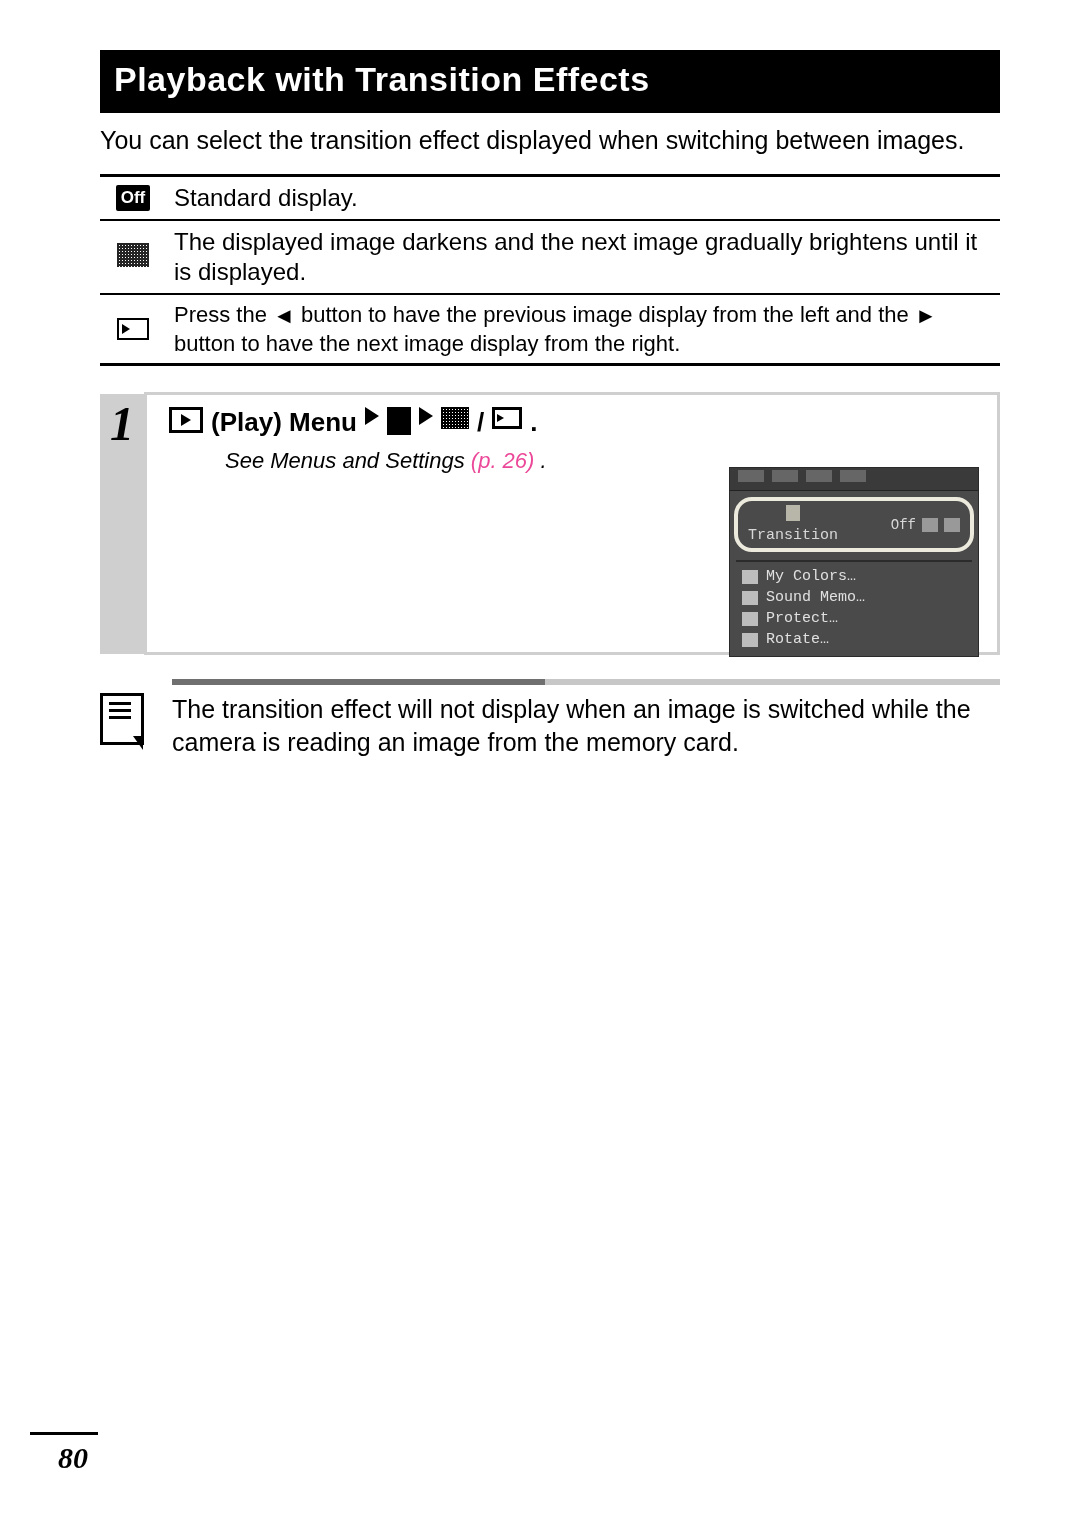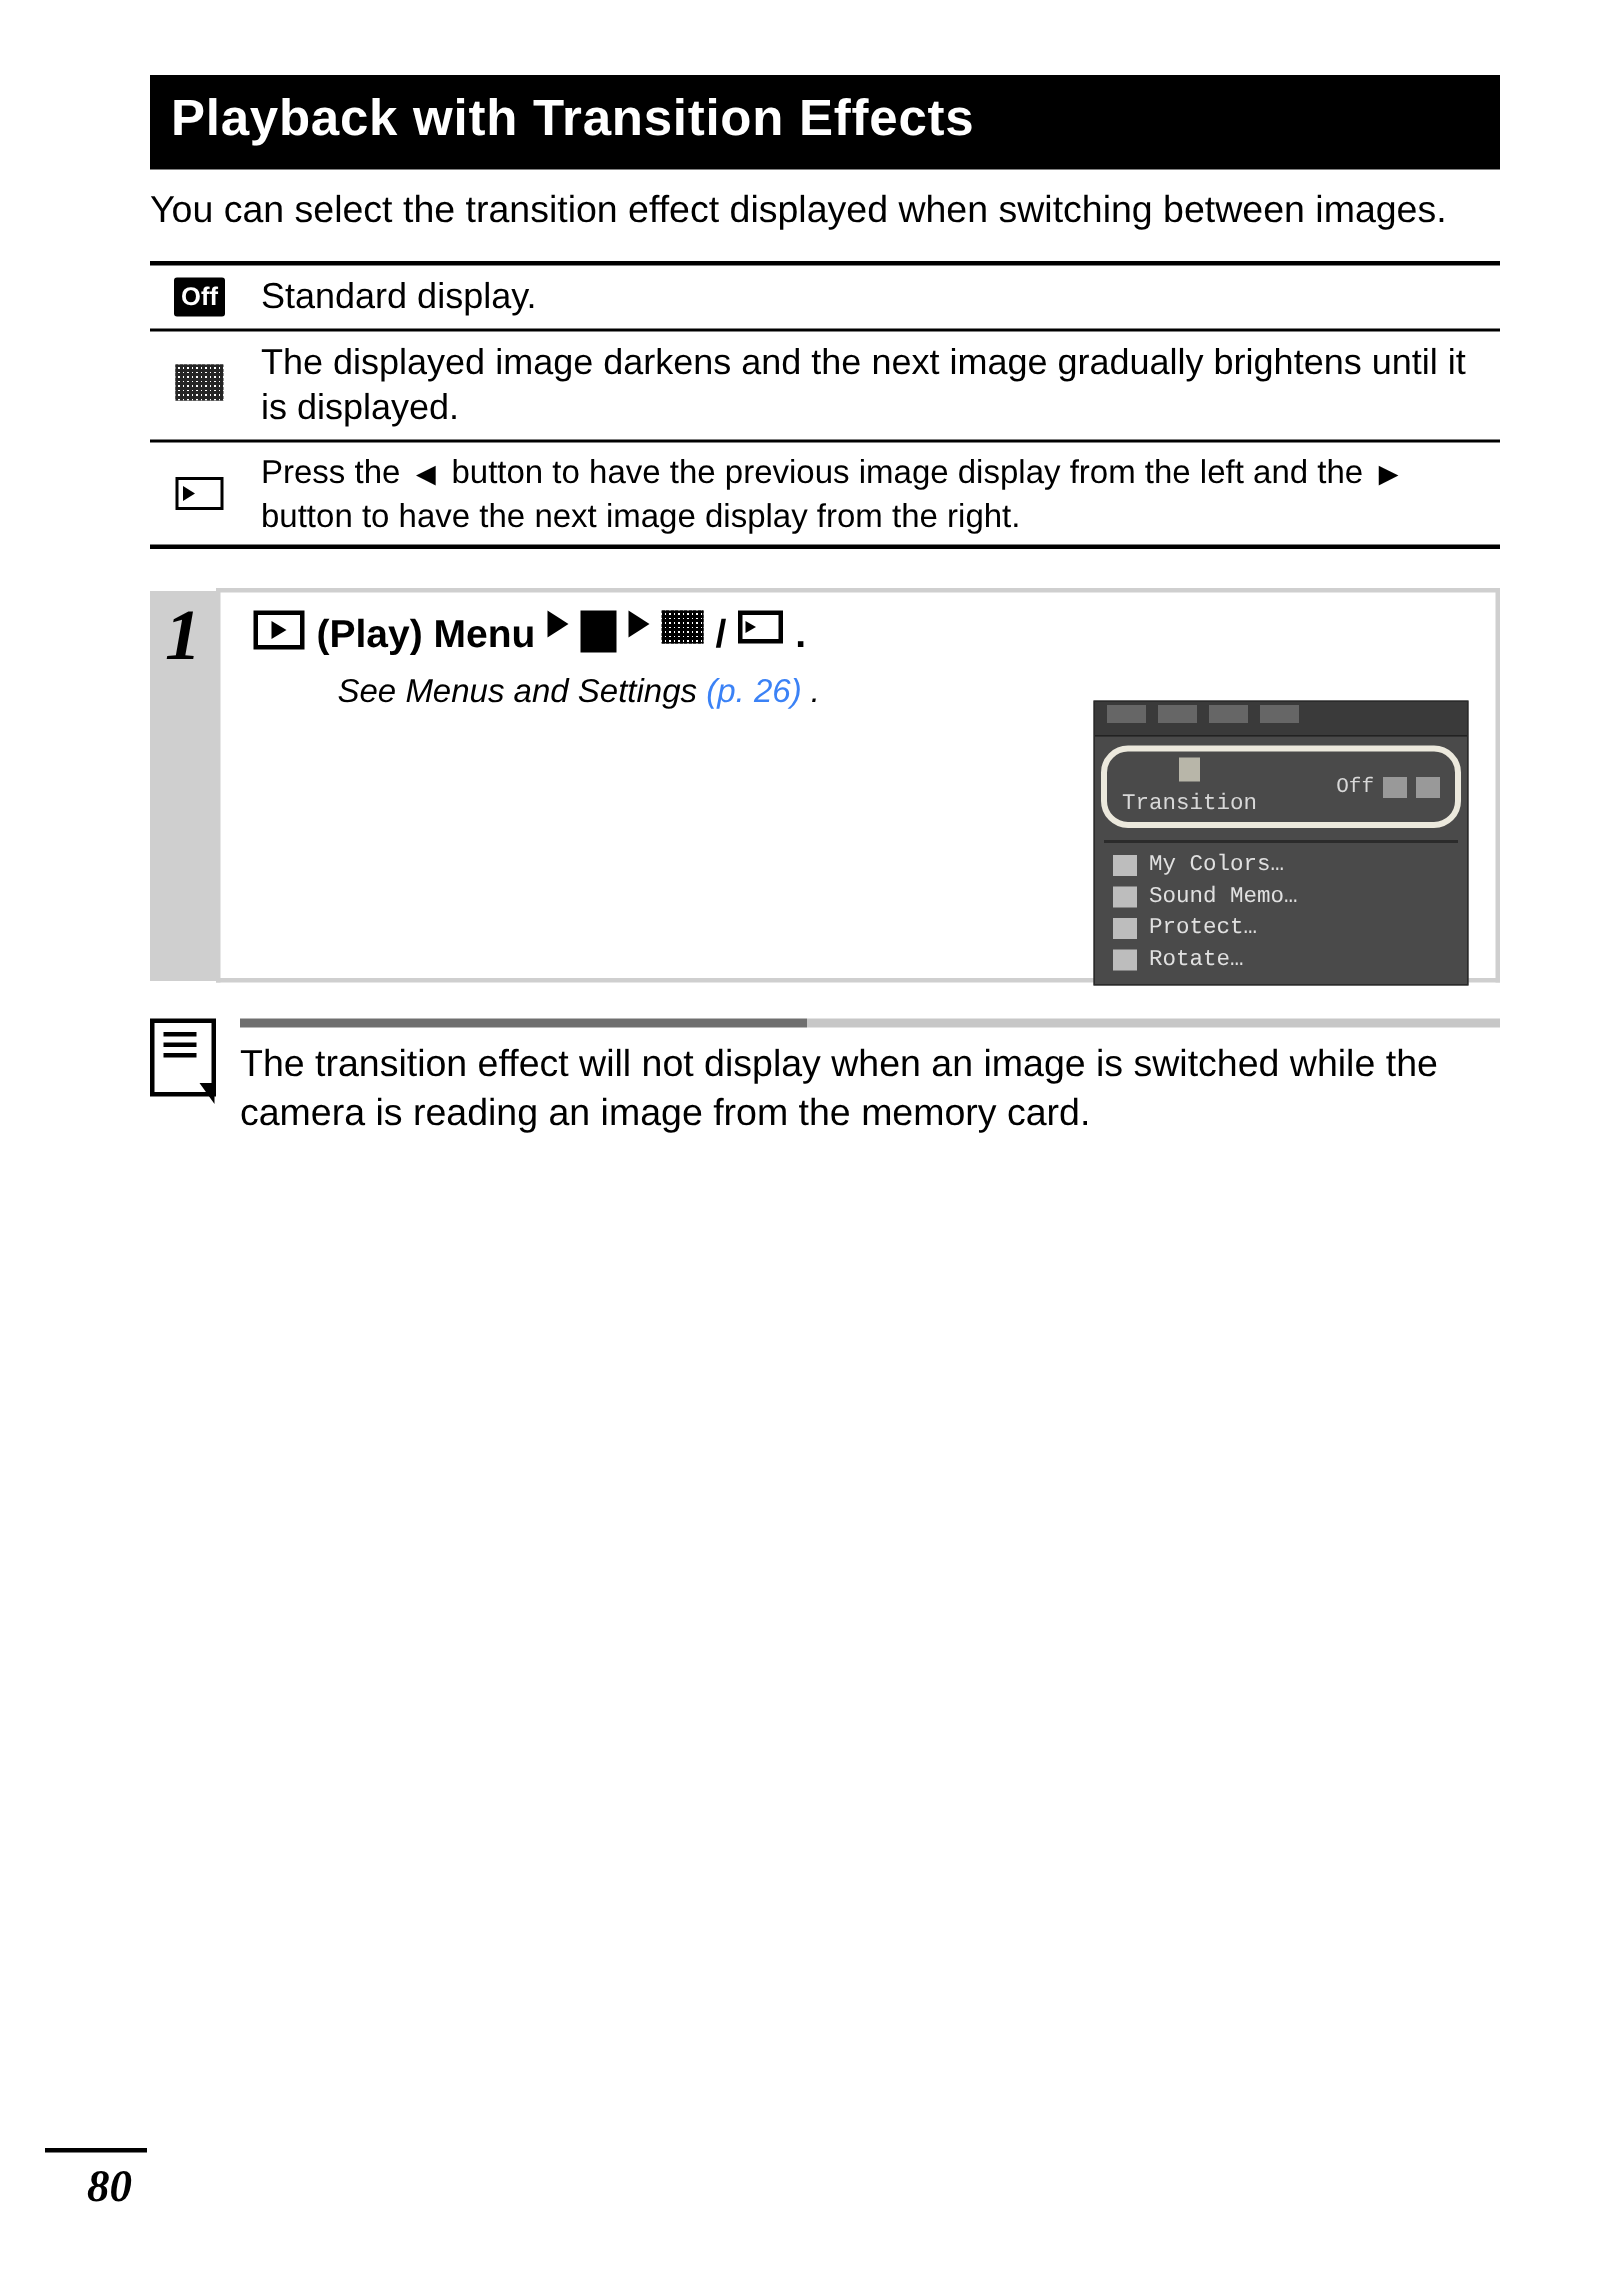--- a/index.html
+++ b/index.html
@@ -156,21 +156,21 @@
     content:""; width:0;height:0;
     border-left:7px solid #000;
     border-top:4px solid transparent;
     border-bottom:4px solid transparent;
   }
   .see-ref {
     font-style: italic;
     font-size: 22px;
     margin: 10px 0 0 56px;
   }
-  .see-ref .pref { color: #3b82f6; }
+  .see-ref .pref { color: #ec4899; }
 
   
   .cam {
     position: absolute;
     right: 18px;
     top: 72px;
     width: 248px;
     background:#4a4a4a;
     border:1px solid #2a2a2a;
     font-family: "Courier New", monospace;
@@ -200,21 +200,21 @@
     padding:2px 12px;
     display:flex; align-items:center; gap:8px;
     color:#e0e0e0;
     text-align:right;
   }
   .cam .row .ricon{width:16px;height:14px;display:inline-block;background:#bdbdbd;}
   .cam .sep{height:2px;background:#2b2b2b;margin:0 6px 4px 6px;}
   .cam .pad{height:6px;}
 
   
-  .note-wrap { display:flex; gap:16px; margin-top:24px; align-items:flex-start;}
+  .note-wrap { display:flex; gap:28px; margin-top:24px; align-items:center;}
   .note-icon {
     width:44px; height:52px;
     border:3px solid #000;
     position:relative;
     box-sizing:border-box;
     flex:0 0 auto;
   }
   .note-icon::before{
     content:""; position:absolute; top:6px; left:6px; right:10px; height:3px; background:#000;
     box-shadow: 0 7px 0 #000, 0 14px 0 #000;

